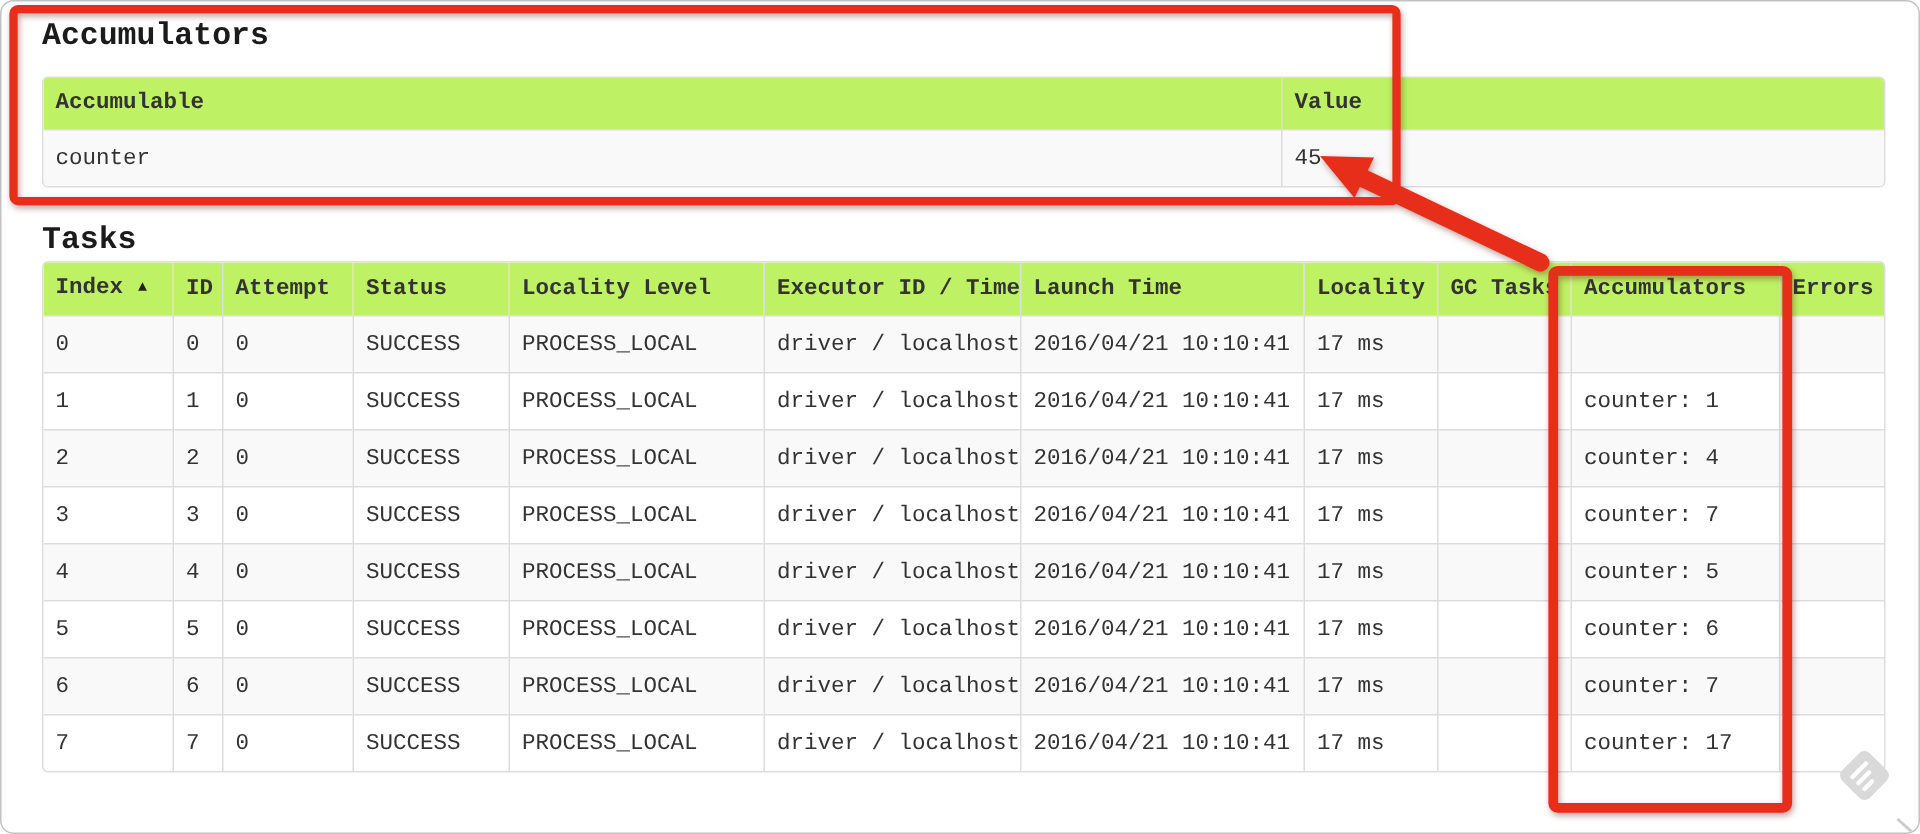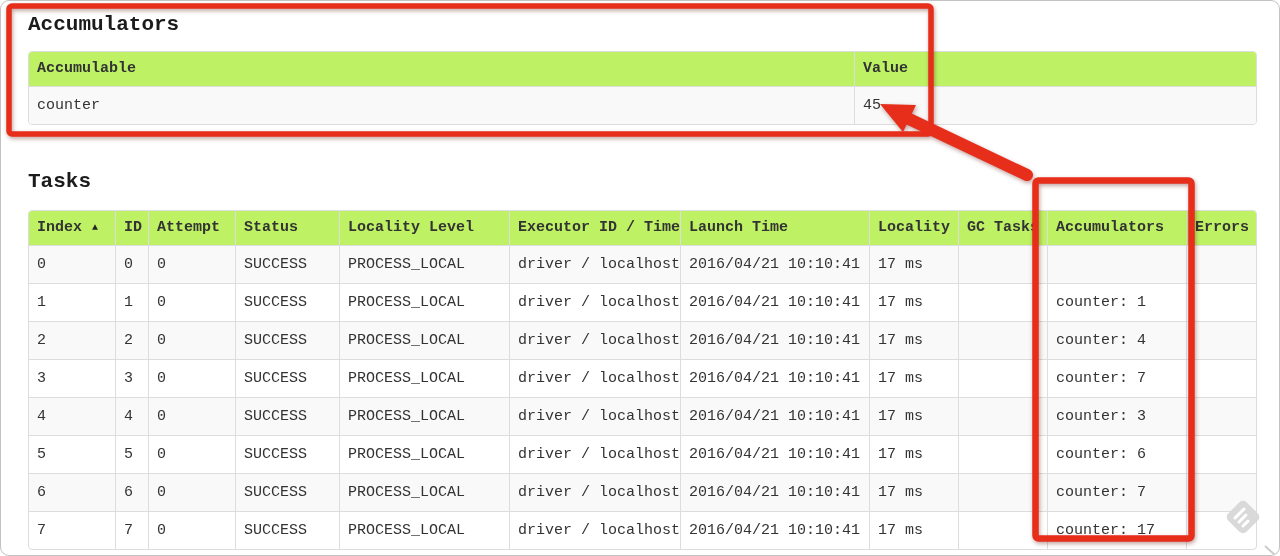--- a/index.html
+++ b/index.html
@@ -15,32 +15,32 @@
     color:#333;
   }
   .heading{
     margin:0 0 0 27px;
     font-size:21px;
     line-height:26px;
     font-weight:bold;
     color:#1b1b1b;
   }
   .heading-acc{padding-top:11px;}
-  .heading-tasks{margin-top:44px;}
+  .heading-tasks{margin-top:23px;}
   .tbl-wrap{
     margin-left:27px;
     width:1229px;
     box-sizing:border-box;
     border:1px solid #ddd;
     border-radius:4px;
     overflow:hidden;
     background:#fff;
   }
   .tbl-wrap-acc{margin-top:13px;}
-  .tbl-wrap-tasks{margin-top:15px;}
+  .tbl-wrap-tasks{margin-top:0;}
   table{
     border-collapse:separate;
     border-spacing:0;
     table-layout:fixed;
     width:1227px;
     font-size:15px;
     color:#333;
   }
   th,td{
     box-sizing:border-box;
@@ -195,21 +195,21 @@
             <tr>
               <td>4</td>
               <td>4</td>
               <td>0</td>
               <td>SUCCESS</td>
               <td>PROCESS_LOCAL</td>
               <td>driver / localhost</td>
               <td>2016/04/21 10:10:41</td>
               <td>17 ms</td>
               <td></td>
-              <td>counter: 3</td>
+              <td>counter: 5</td>
               <td></td>
             </tr>
             <tr>
               <td>5</td>
               <td>5</td>
               <td>0</td>
               <td>SUCCESS</td>
               <td>PROCESS_LOCAL</td>
               <td>driver / localhost</td>
               <td>2016/04/21 10:10:41</td>

